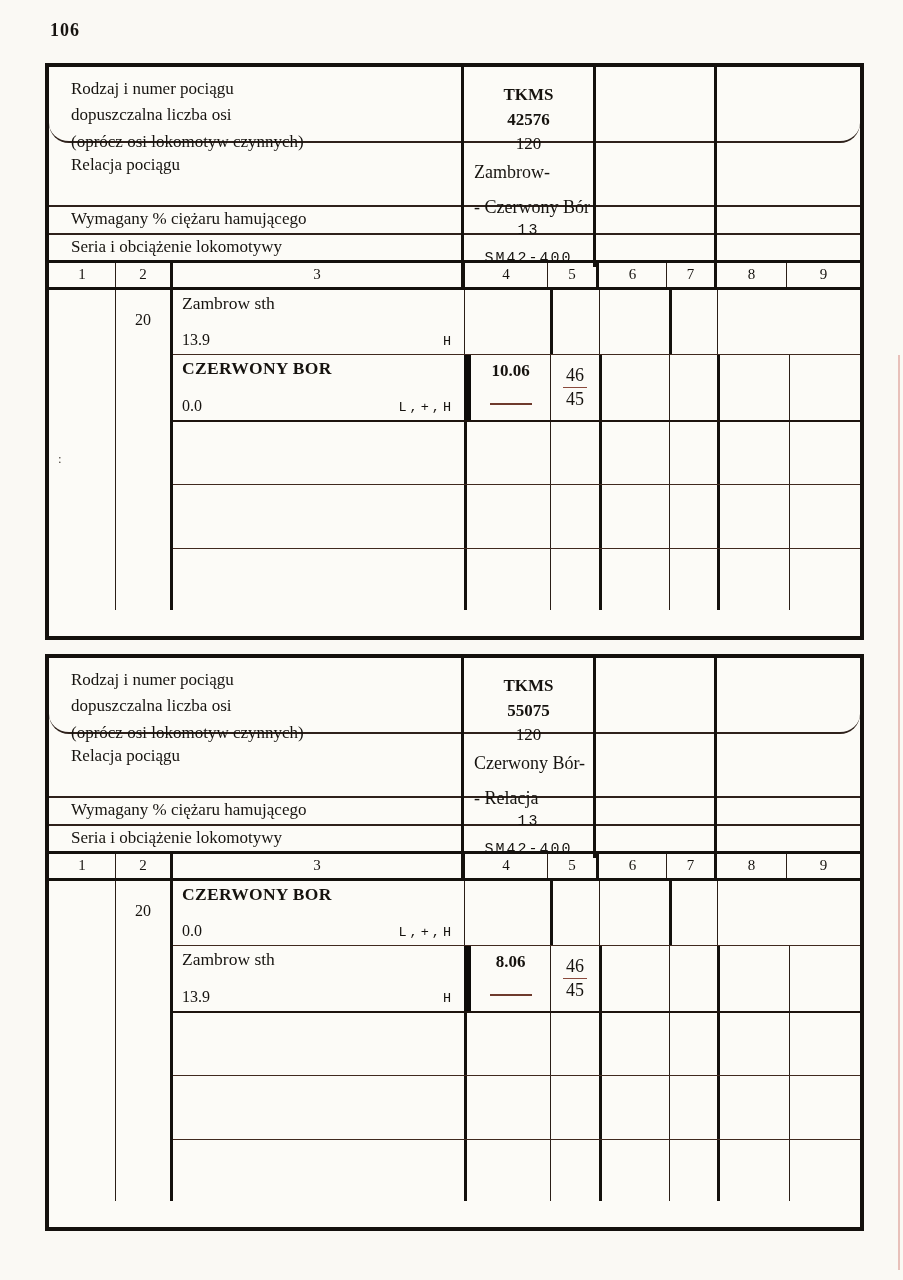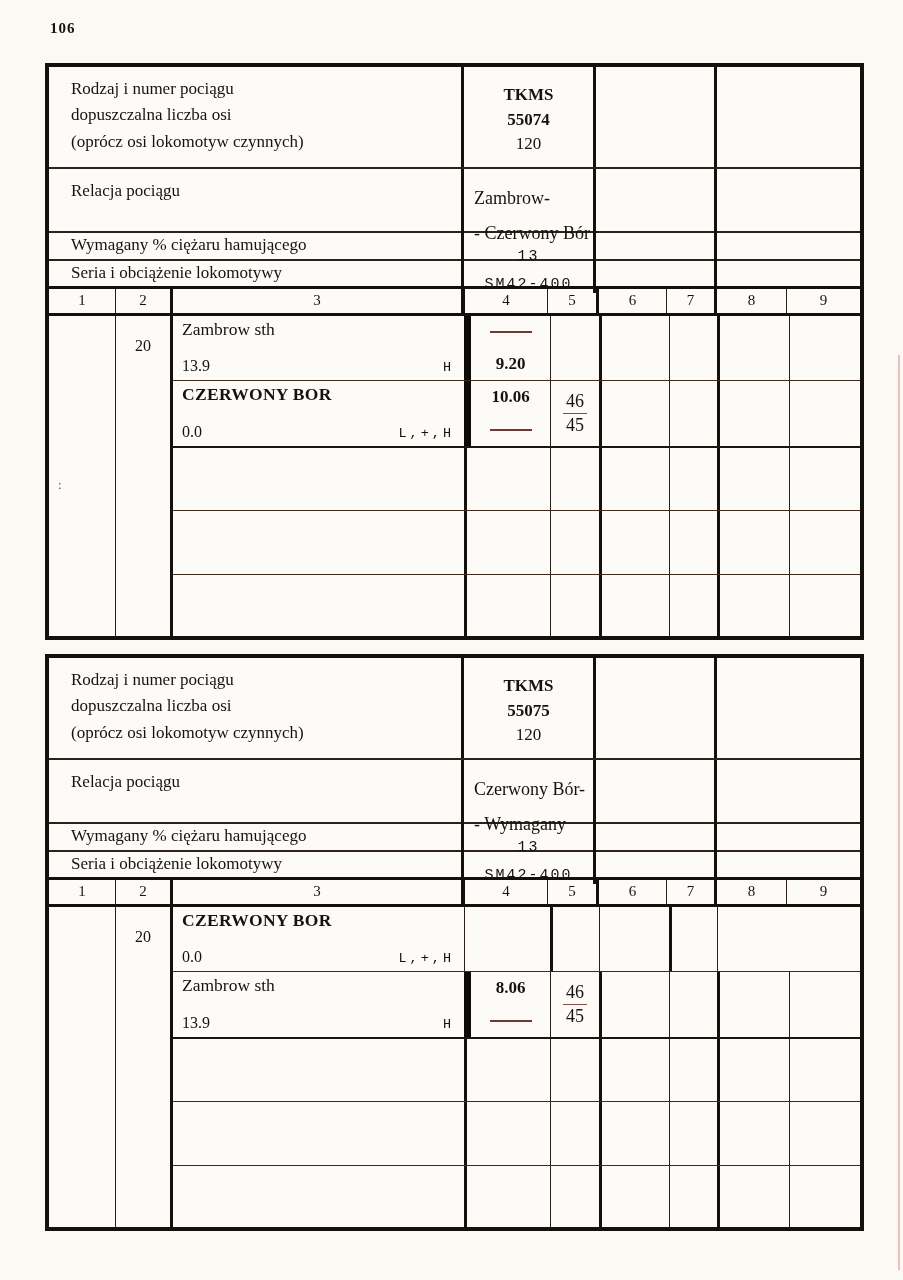--- a/index.html
+++ b/index.html
@@ -2,31 +2,31 @@
 <html><head>
 <meta charset="utf-8">
 <style>
   html,body{margin:0;padding:0;}
   body{background:#e8e6e0;}
   .page{
     position:relative;width:903px;height:1280px;margin:0 auto;
     background:#faf9f4;overflow:hidden;
     font-family:"Liberation Serif", serif;color:#16130f;
   }
-  .pagenum{position:absolute;left:50px;top:20px;font-weight:bold;font-size:15px;letter-spacing:1px;}
+  .pagenum{position:absolute;left:50px;top:20px;font-weight:bold;font-size:18px;letter-spacing:1px;}
 
   .ttable{position:absolute;left:45px;width:819px;height:577px;box-sizing:border-box;
     border:4px solid #14110d;background:#fcfbf7;}
   .t1{top:63px;}
   .t2{top:654px;}
 
   
   .info-row{display:grid;grid-template-columns:412px 135px 118px 146px;box-sizing:border-box;
     border-bottom:2px solid #2e211b;}
-  .info-r1{height:102px;}
+  .info-r1{height:76px;border-radius:20px;}
   .info-r2{height:64px;}
   .info-r3{height:28px;}
   .info-r4{height:28px;border-bottom:3px solid #14110d;}
   .info-row > div{box-sizing:border-box;min-width:0;}
   .iv{border-left:3px solid #14110d;border-right:3px solid #14110d;}
   .ie2{border-left:3px solid #14110d;}
   .ilabel{padding:9px 6px 0 22px;font-size:17px;line-height:1.55;}
   .ilabel-s{padding:2px 6px 0 22px;font-size:17px;}
   .iv-r1{text-align:center;padding-top:16px;font-size:17px;line-height:1.45;}
   .iv-r1 .b{font-weight:bold;}
@@ -92,21 +92,21 @@
 
   <div class="ttable t1">
     <div class="info-row info-r1">
       <div class="ilabel">
         <div>Rodzaj i numer pociągu</div>
         <div>dopuszczalna liczba osi</div>
         <div>(oprócz osi lokomotyw czynnych)</div>
       </div>
       <div class="iv iv-r1">
         <div class="b">TKMS</div>
-        <div class="b">55074</div>
+        <div class="b">42576</div>
         <div>120</div>
       </div>
       <div></div>
       <div class="ie2"></div>
     </div>
     <div class="info-row info-r2">
       <div class="ilabel">Relacja pociągu</div>
       <div class="iv iv-r2">
         <div>Zambrow-</div>
         <div>- Czerwony Bór</div>
@@ -147,28 +147,20 @@
       <div class="bmain">
 
         <div class="band b1 data">
           <div class="c3">
             <div class="station">Zambrow sth</div>
             <div class="kmline">
               <span>13.9</span>
               <span class="marks">H</span>
             </div>
           </div>
-          <div class="c4">
-            <div class="slot">
-                <div class="dash"></div>
-              </div>
-            <div class="slot">
-                <span class="time">9.20</span>
-              </div>
-          </div>
           <div class="c5"></div>
           <div class="c6"></div>
           <div class="c7"></div>
           <div class="c8"></div>
           <div class="c9"></div>
         </div>
 
         <div class="band b2 data">
           <div class="c3">
             <div class="station bold">CZERWONY BOR</div>
@@ -241,21 +233,21 @@
         <div class="b">55075</div>
         <div>120</div>
       </div>
       <div></div>
       <div class="ie2"></div>
     </div>
     <div class="info-row info-r2">
       <div class="ilabel">Relacja pociągu</div>
       <div class="iv iv-r2">
         <div>Czerwony Bór-</div>
-        <div>- Wymagany</div>
+        <div>- Relacja</div>
       </div>
       <div></div>
       <div class="ie2"></div>
     </div>
     <div class="info-row info-r3">
       <div class="ilabel-s">Wymagany % ciężaru hamującego</div>
       <div class="iv mono-val">13</div>
       <div></div>
       <div class="ie2"></div>
     </div>

